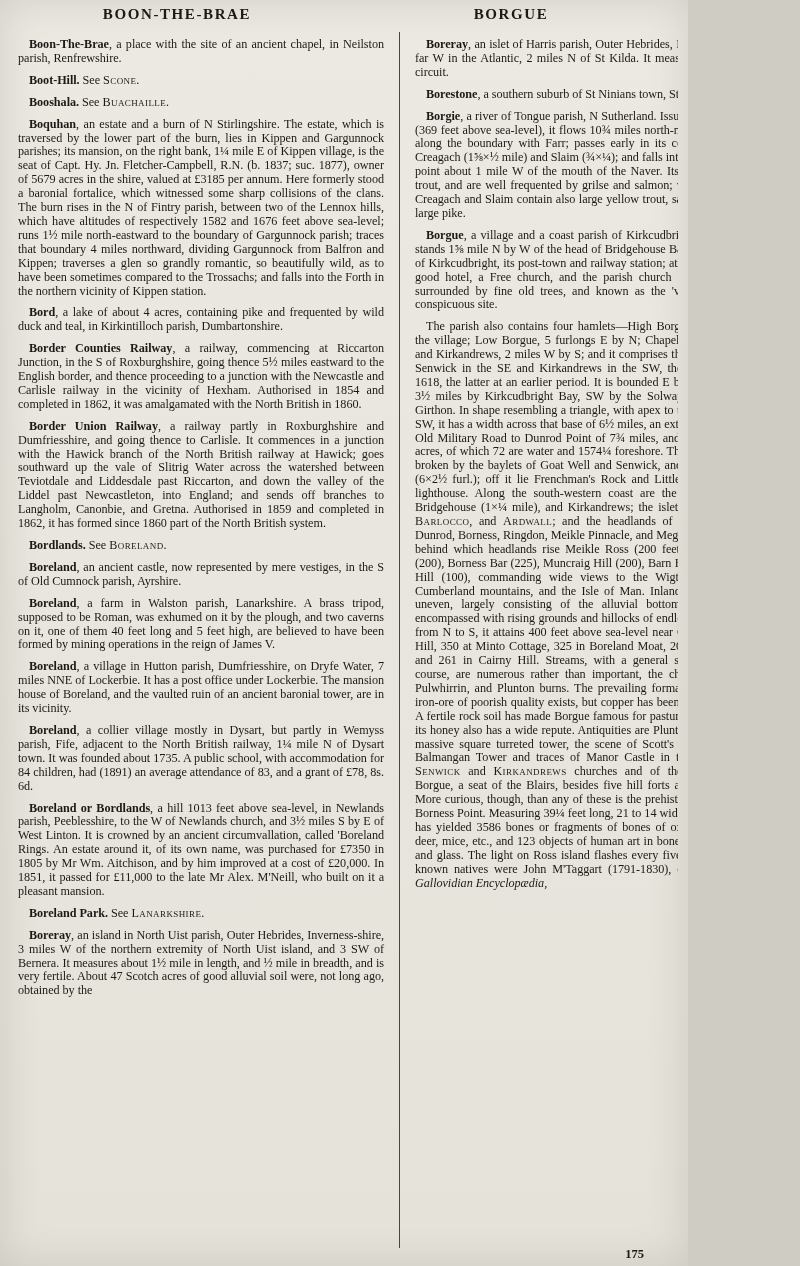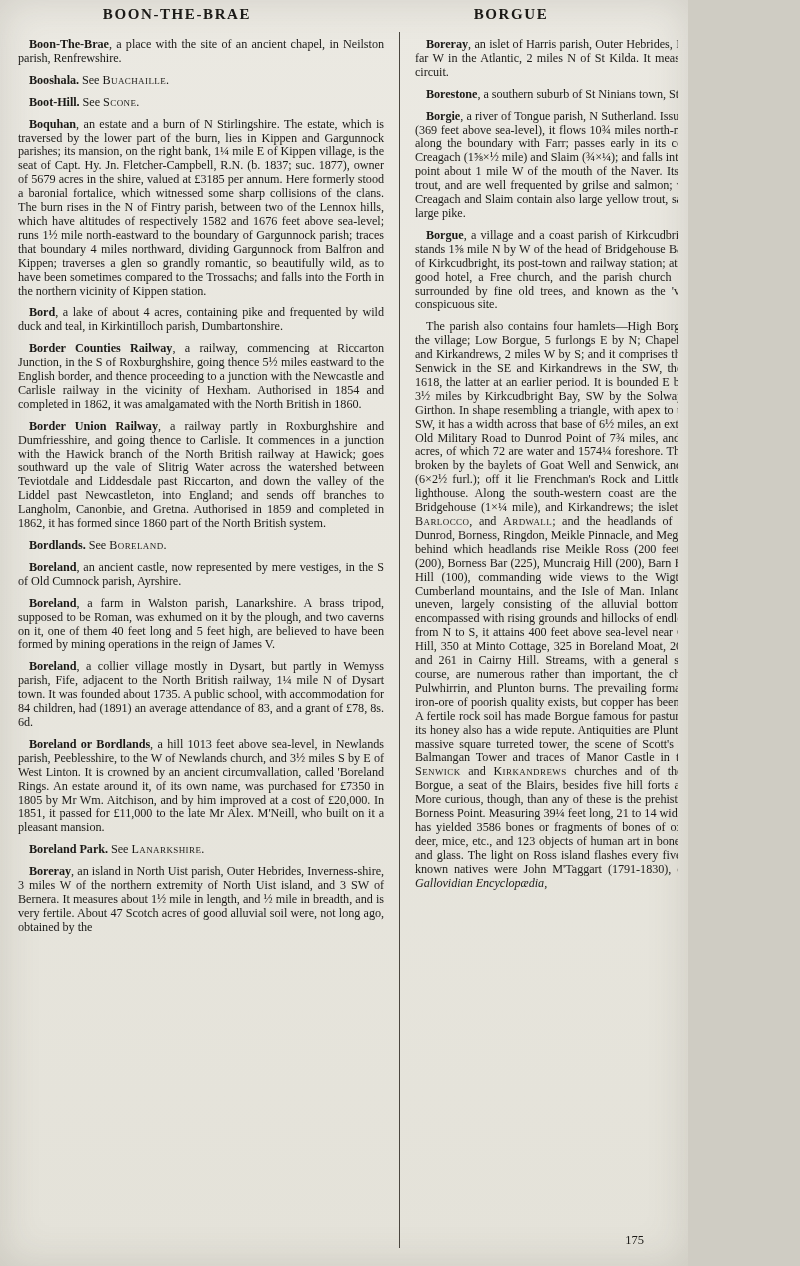--- a/index.html
+++ b/index.html
@@ -61,48 +61,49 @@
     text-indent: 0;
   }
   .column b { font-weight: bold; }
   .column i { }
   .sc {
     font-variant: small-caps;
     letter-spacing: 0.4px;
   }
   .page-number {
     position: absolute;
-    bottom: 18px;
+    bottom: 4px;
     right: 44px;
     font-size: 12.5px;
-    font-weight: normal;
+    font-weight: bold;
   }
 </style>
 </head>
 <body>
 
 <div class="page">
 
   <div class="running-heads">
     <div class="running-head">BOON-THE-BRAE</div>
     <div class="running-head">BORGUE</div>
   </div>
 
   <div class="columns">
     <div class="column" id="col-left">
         <p><b>Boon-The-Brae</b>, a place with the site of an ancient chapel, in Neilston parish, Renfrewshire.</p>
+        <p><b>Boot-Hill.</b>  See <span class="sc">Scone</span>.</p>
         <p><b>Booshala.</b>  See <span class="sc">Buachaille</span>.</p>
-        <p><b>Boot-Hill.</b>  See <span class="sc">Scone</span>.</p>
         <p><b>Boquhan</b>, an estate and a burn of N Stirlingshire. The estate, which is traversed by the lower part of the burn, lies in Kippen and Gargunnock parishes; its mansion, on the right bank, 1¼ mile E of Kippen village, is the seat of Capt. Hy. Jn. Fletcher-Campbell, R.N. (b. 1837; suc. 1877), owner of 5679 acres in the shire, valued at £3185 per annum.  Here formerly stood a baronial fortalice, which witnessed some sharp collisions of the clans.  The burn rises in the N of Fintry parish, between two of the Lennox hills, which have altitudes of respectively 1582 and 1676 feet above sea-level; runs 1½ mile north-eastward to the boundary of Gargunnock parish; traces that boundary 4 miles northward, dividing Gargunnock from Balfron and Kippen; traverses a glen so grandly romantic, so beautifully wild, as to have been sometimes compared to the Trossachs; and falls into the Forth in the northern vicinity of Kippen station.</p>
         <p><b>Bord</b>, a lake of about 4 acres, containing pike and frequented by wild duck and teal, in Kirkintilloch parish, Dumbartonshire.</p>
         <p><b>Border Counties Railway</b>, a railway, commencing at Riccarton Junction, in the S of Roxburghshire, going thence 5½ miles eastward to the English border, and thence proceeding to a junction with the Newcastle and Carlisle railway in the vicinity of Hexham.  Authorised in 1854 and completed in 1862, it was amalgamated with the North British in 1860.</p>
         <p><b>Border Union Railway</b>, a railway partly in Roxburghshire and Dumfriesshire, and going thence to Carlisle. It commences in a junction with the Hawick branch of the North British railway at Hawick; goes southward up the vale of Slitrig Water across the watershed between Teviotdale and Liddesdale past Riccarton, and down the valley of the Liddel past Newcastleton, into England; and sends off branches to Langholm, Canonbie, and Gretna.  Authorised in 1859 and completed in 1862, it has formed since 1860 part of the North British system.</p>
         <p><b>Bordlands.</b>  See <span class="sc">Boreland</span>.</p>
         <p><b>Boreland</b>, an ancient castle, now represented by mere vestiges, in the S of Old Cumnock parish, Ayrshire.</p>
         <p><b>Boreland</b>, a farm in Walston parish, Lanarkshire.  A brass tripod, supposed to be Roman, was exhumed on it by the plough, and two caverns on it, one of them 40 feet long and 5 feet high, are believed to have been formed by mining operations in the reign of James V.</p>
+        <p><b>Boreland</b>, a village in Hutton parish, Dumfriesshire, on Dryfe Water, 7 miles NNE of Lockerbie.  It has a post office under Lockerbie.  The mansion house of Boreland, and the vaulted ruin of an ancient baronial tower, are in its vicinity.</p>
         <p><b>Boreland</b>, a collier village mostly in Dysart, but partly in Wemyss parish, Fife, adjacent to the North British railway, 1¼ mile N of Dysart town.  It was founded about 1735.  A public school, with accommodation for 84 children, had (1891) an average attendance of 83, and a grant of £78, 8s. 6d.</p>
         <p><b>Boreland or Bordlands</b>, a hill 1013 feet above sea-level, in Newlands parish, Peeblesshire, to the W of Newlands church, and 3½ miles S by E of West Linton. It is crowned by an ancient circumvallation, called 'Boreland Rings.  An estate around it, of its own name, was purchased for £7350 in 1805 by Mr Wm. Aitchison, and by him improved at a cost of £20,000.  In 1851, it passed for £11,000 to the late Mr Alex. M'Neill, who built on it a pleasant mansion.</p>
         <p><b>Boreland Park.</b>  See <span class="sc">Lanarkshire</span>.</p>
         <p><b>Boreray</b>, an island in North Uist parish, Outer Hebrides, Inverness-shire, 3 miles W of the northern extremity of North Uist island, and 3 SW of Bernera. It measures about 1½ mile in length, and ½ mile in breadth, and is very fertile.  About 47 Scotch acres of good alluvial soil were, not long ago, obtained by the</p>
       </div>
     <div class="column-rule"></div>
     <div class="column" id="col-right">
         <p><b>Boreray</b>, an islet of Harris parish, Outer Hebrides, Inverness-shire, lying far W in the Atlantic, 2 miles N of St Kilda.  It measures about 1 mile in circuit.</p>
         <p><b>Borestone</b>, a southern suburb of St Ninians town, Stirlingshire.</p>
         <p><b>Borgie</b>, a river of Tongue parish, N Sutherland. Issuing from Loch Loyal (369 feet above sea-level), it flows 10¾ miles north-north-eastward, partly along the boundary with Farr; passes early in its course through Lochs Creagach (1⅝×½ mile) and Slaim (¾×¼); and falls into Torrisdale Bay, at a point about 1 mile W of the mouth of the Naver.  Its waters abound with trout, and are well frequented by grilse and salmon; while those of Lochs Creagach and Slaim contain also large yellow trout, salmo-ferox, char, and large pike.</p>

